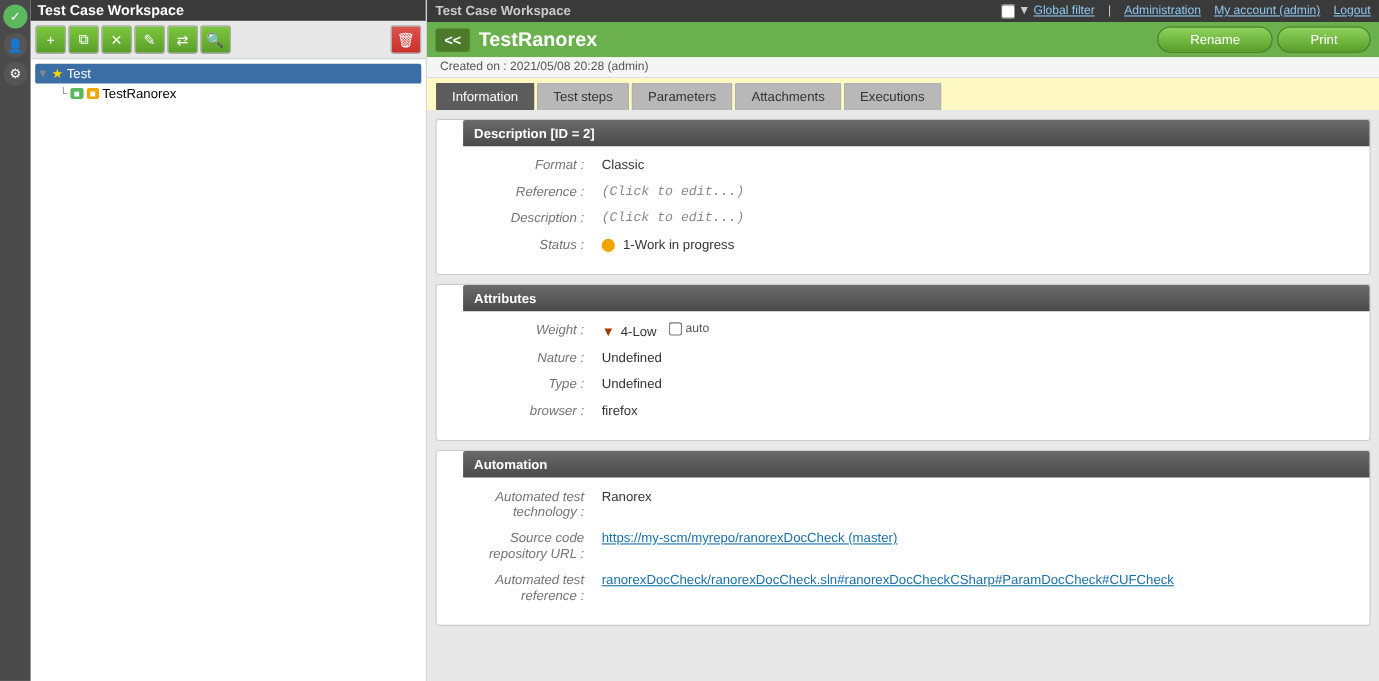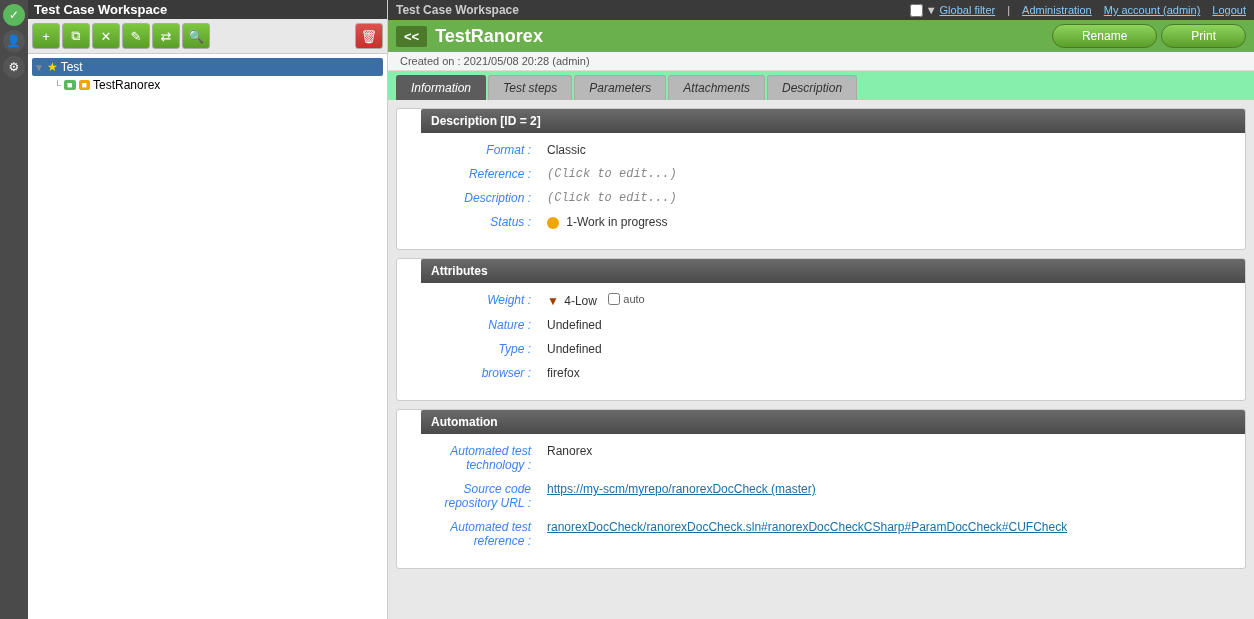--- a/index.html
+++ b/index.html
@@ -165,22 +165,21 @@
       font-size: 11px;
       color: #555;
       border-bottom: 1px solid #ddd;
     }
 
     
     .tabs {
       display: flex;
       gap: 2px;
       padding: 4px 8px 0;
-      background: #86efac;
-      font-style: italic;
+      background: #fef9c3;
     }
     .tab {
       padding: 5px 14px;
       cursor: pointer;
       border-radius: 3px 3px 0 0;
       font-size: 12px;
       border: 1px solid #aaa;
       border-bottom: none;
     }
     .tab.active {
@@ -220,21 +219,21 @@
     .section-body {
       padding: 10px 12px;
     }
     .field-row {
       display: flex;
       align-items: flex-start;
       margin-bottom: 10px;
       gap: 8px;
     }
     .field-label {
-      color: #3b82f6;
+      color: #737373;
       font-style: italic;
       width: 130px;
       min-width: 130px;
       text-align: right;
       padding-right: 8px;
       font-size: 12px;
     }
     .field-value {
       color: #333;
       font-size: 12px;
@@ -341,21 +340,21 @@
 
   <div class="meta-info">
     <div>Created on :  2021/05/08 20:28 (admin)</div>
   </div>
 
   <div class="tabs">
     <div class="tab active">Information</div>
     <div class="tab inactive">Test steps</div>
     <div class="tab inactive">Parameters</div>
     <div class="tab inactive">Attachments</div>
-    <div class="tab inactive">Description</div>
+    <div class="tab inactive">Executions</div>
   </div>
 
   <div class="content-area">
 
     <div class="section-box">
       <div class="section-header">Description [ID = 2]</div>
       <div class="section-body">
 
         <div class="field-row">
           <span class="field-label">Format :</span>

